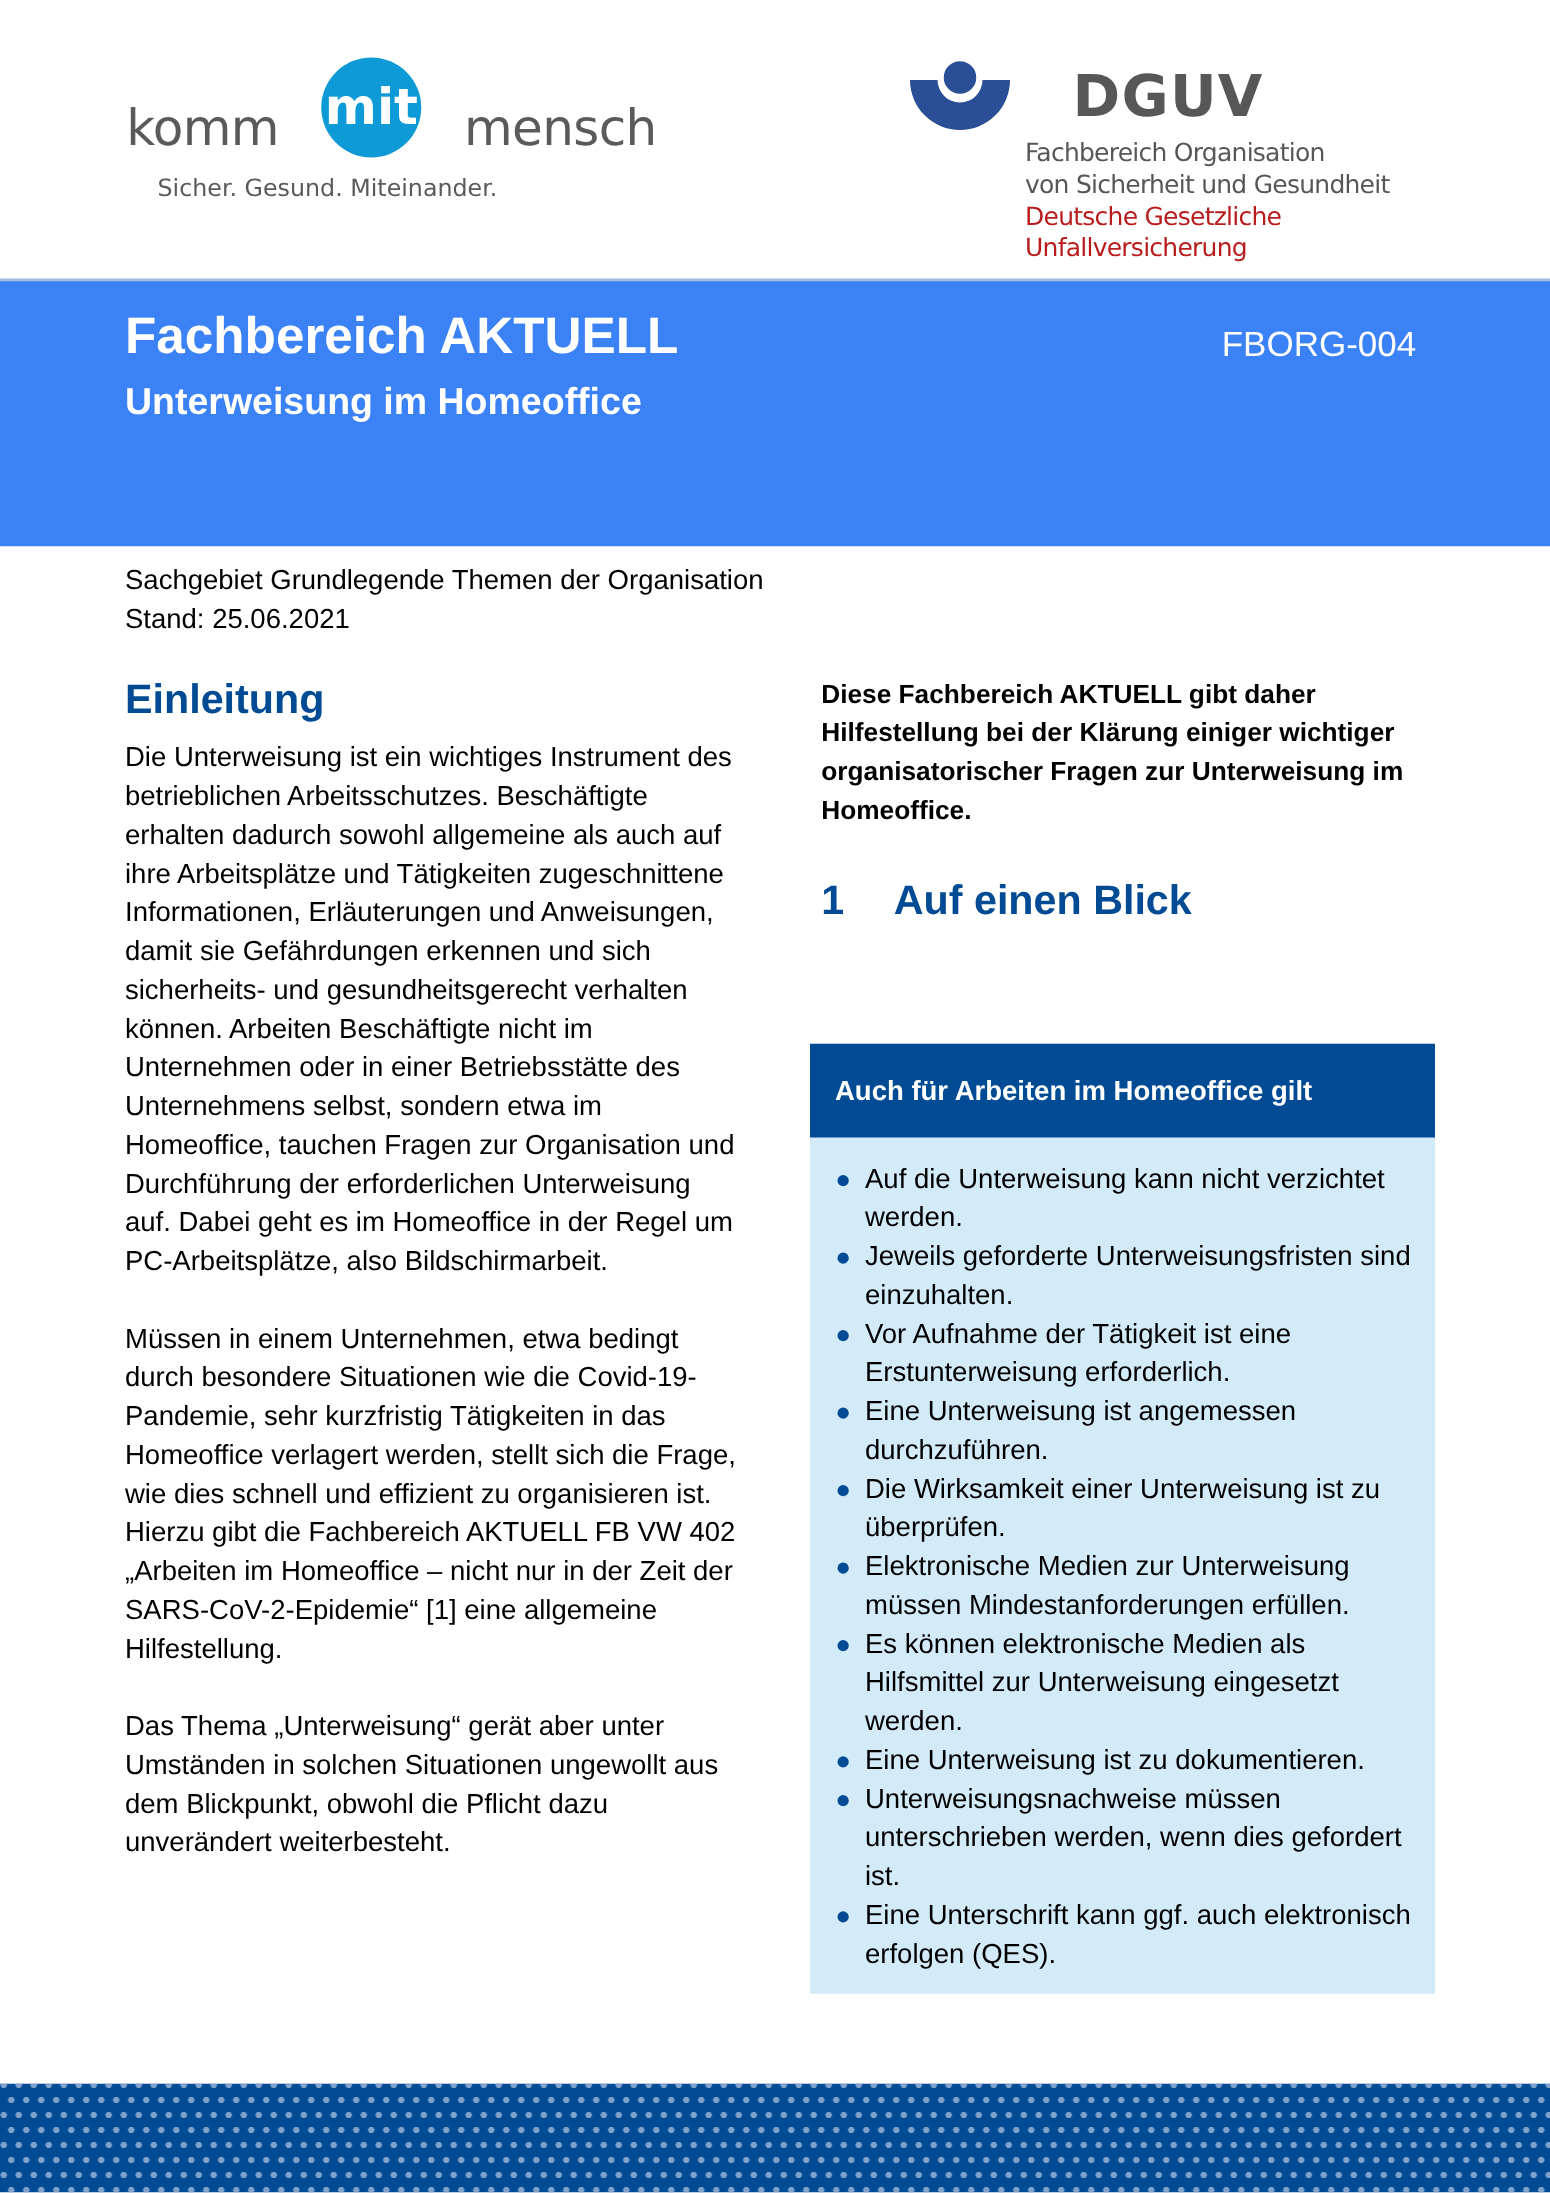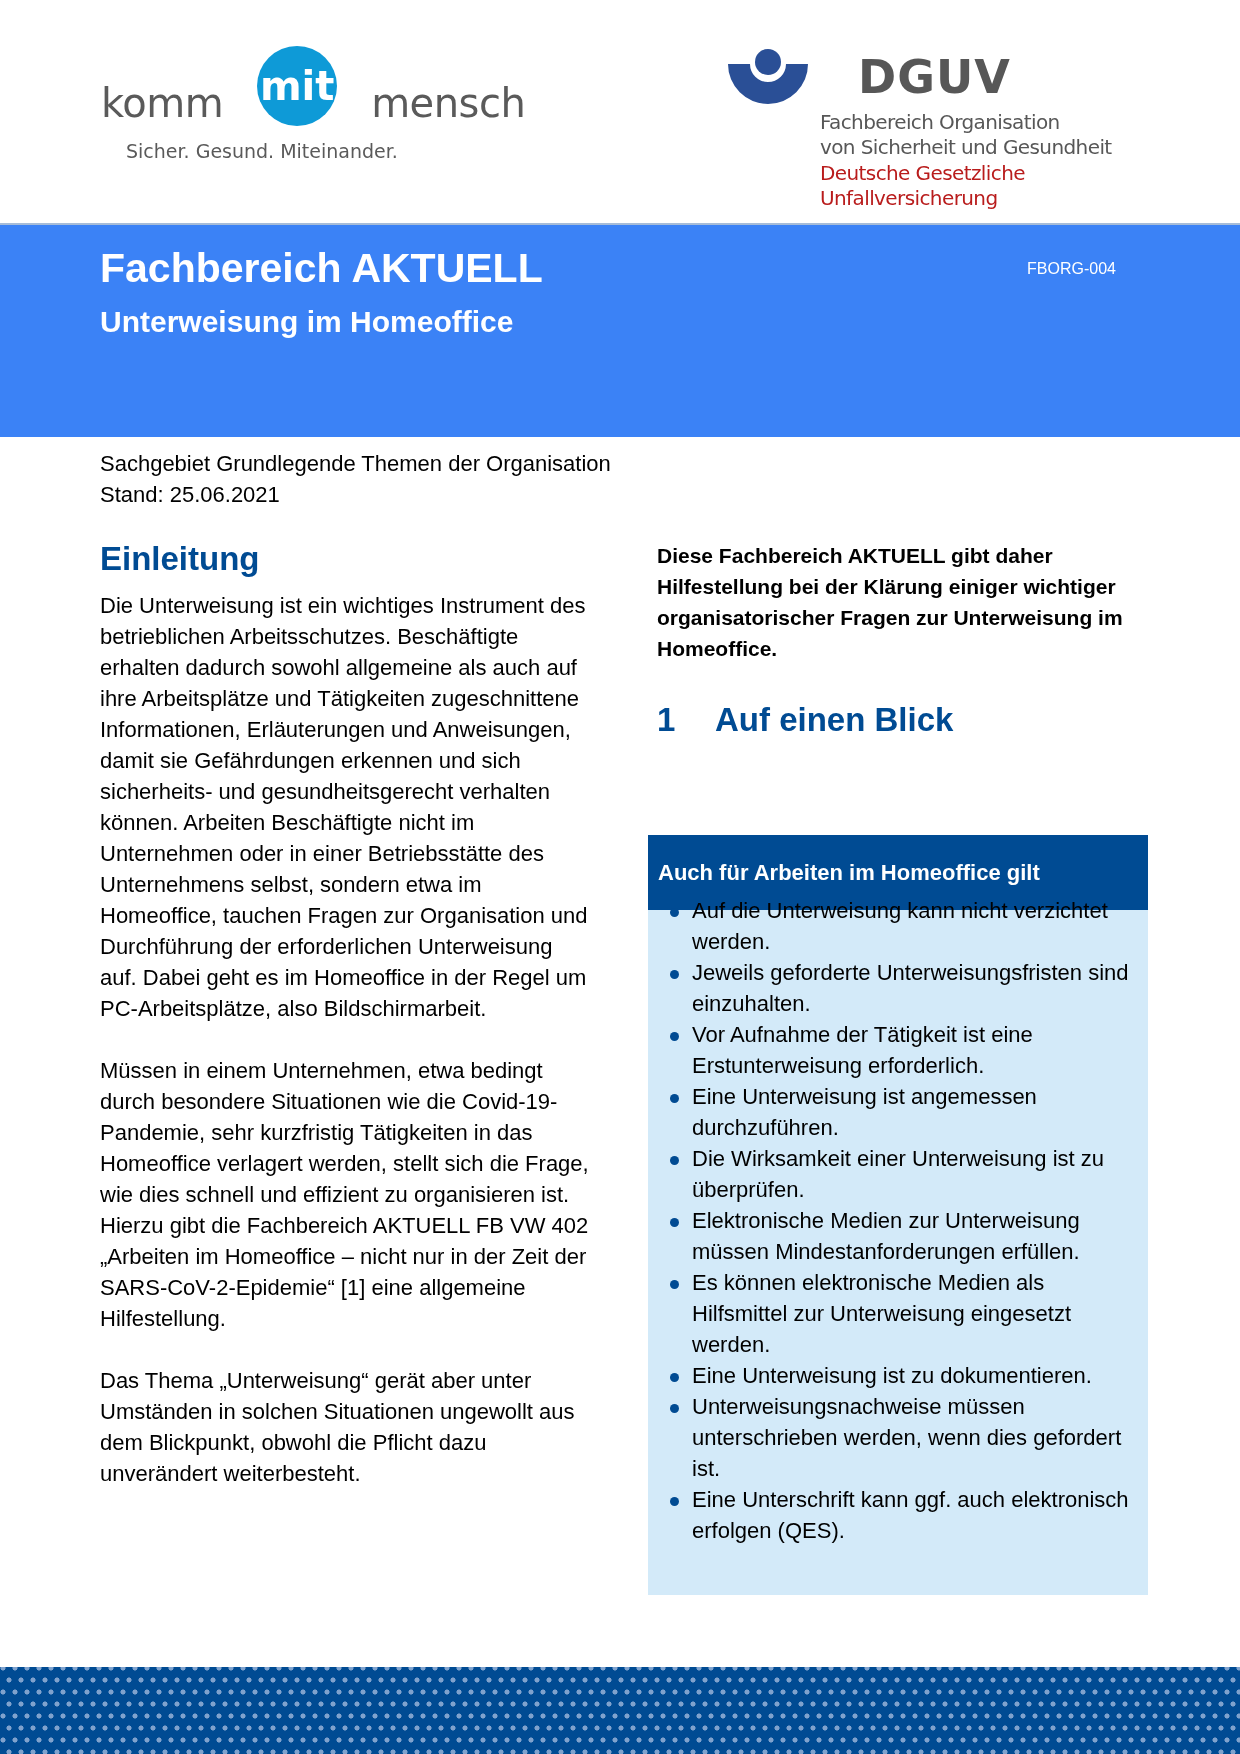--- a/index.html
+++ b/index.html
@@ -23,42 +23,42 @@
   .dguv-sub { position: absolute; left: 92px; font-family: "DejaVu Sans", sans-serif; font-size: 20px;
               line-height: 25px; white-space: nowrap; letter-spacing: -0.6px; }
   .dguv-sub.dark { color: #575757; }
   .dguv-sub.light { color: #b91c1c; }
 
   
   .band { position: absolute; left: 0; top: 223px; width: 1240px; height: 214px; background: #3b82f6;
           border-top: 2px solid #a6bcd8; }
   .band-title { position: absolute; left: 100px; top: 20px; font-size: 41px; font-weight: bold; color: #fff; }
   .band-sub { position: absolute; left: 100px; top: 80px; font-size: 30px; font-weight: bold; color: #fff; }
-  .band-code { position: absolute; right: 124px; top: 35px; font-size: 16px; color: #fff; }
+  .band-code { position: absolute; right: 107px; top: 35px; font-size: 28px; color: #fff; }
 
   
   .meta { position: absolute; left: 100px; top: 448px; font-size: 22px; line-height: 31px; }
 
   
   .col-left { position: absolute; left: 100px; top: 536px; width: 490px; }
   .col-right { position: absolute; left: 657px; top: 540px; width: 490px; }
   h2.sec { color: #004b93; font-size: 33px; font-weight: bold; line-height: 46px; }
   .body-text { font-size: 22px; line-height: 31px; }
   .para { margin-top: 8px; }
   .para + .para { margin-top: 31px; }
   .lead { font-size: 21px; font-weight: bold; line-height: 31px; }
   .sec1 { margin-top: 33px; display: flex; }
   .sec1 .num { width: 58px; }
   .intro2 { margin-top: 8px; font-size: 22px; line-height: 31px; }
 
   
   .box { position: absolute; left: 648px; top: 835px; width: 500px; height: 760px; background: #d3eaf9; }
   .box-head { height: 75px; background: #004b93; color: #fff; font-size: 22px; font-weight: bold;
-              padding-left: 10px; display: flex; align-items: center; }
-  .box-list { list-style: none; padding: 44px 0 0 0; position: absolute; top: 16px; left: 0; width: 100%; }
+              padding-left: 20px; display: flex; align-items: center; }
+  .box-list { list-style: none; padding: 92px 0 0 0; position: absolute; top: 0; left: 0; width: 100%; }
   .box-list li { position: relative; padding-left: 44px; padding-right: 18px; font-size: 22px; line-height: 31px; }
   .bullet { position: absolute; left: 22px; top: 13px; width: 9px; height: 9px; border-radius: 50%; background: #004b93; }
 
   
   .page-num { position: absolute; right: 101px; top: 1636px; font-size: 19px; margin-top: 48px; }
   .footer-band { position: absolute; left: 0; top: 1667px; width: 1240px; height: 87px; background: #004b93;
     background-image:
       radial-gradient(circle, #7fa2cd 2.3px, transparent 2.8px),
       radial-gradient(circle, #7fa2cd 2.3px, transparent 2.8px);
     background-size: 12px 24px, 12px 24px;

